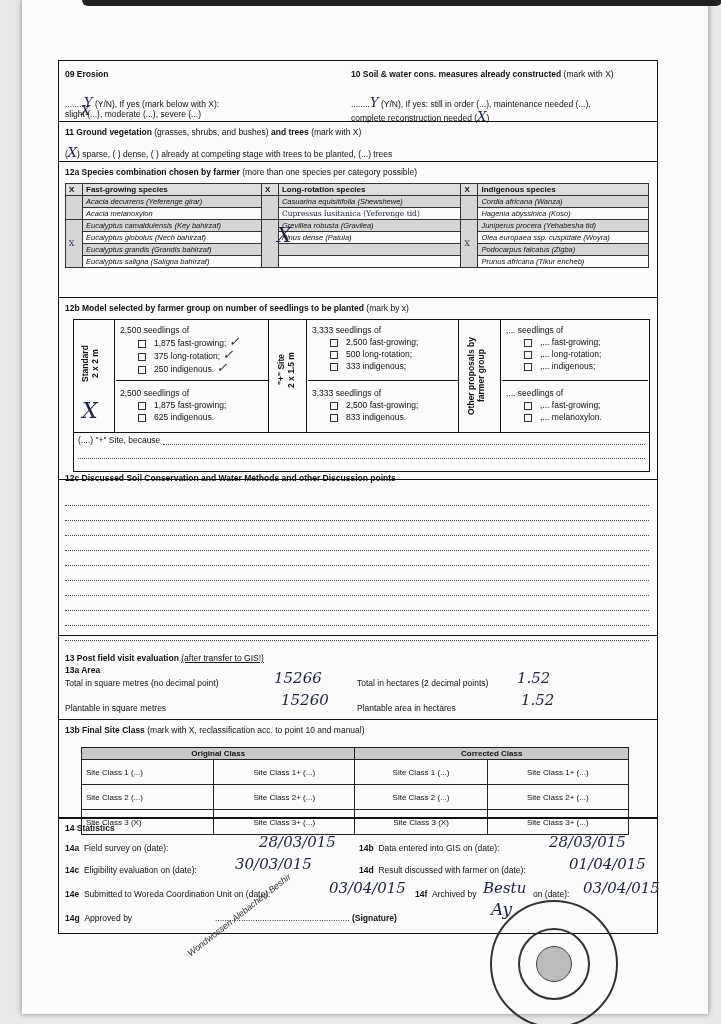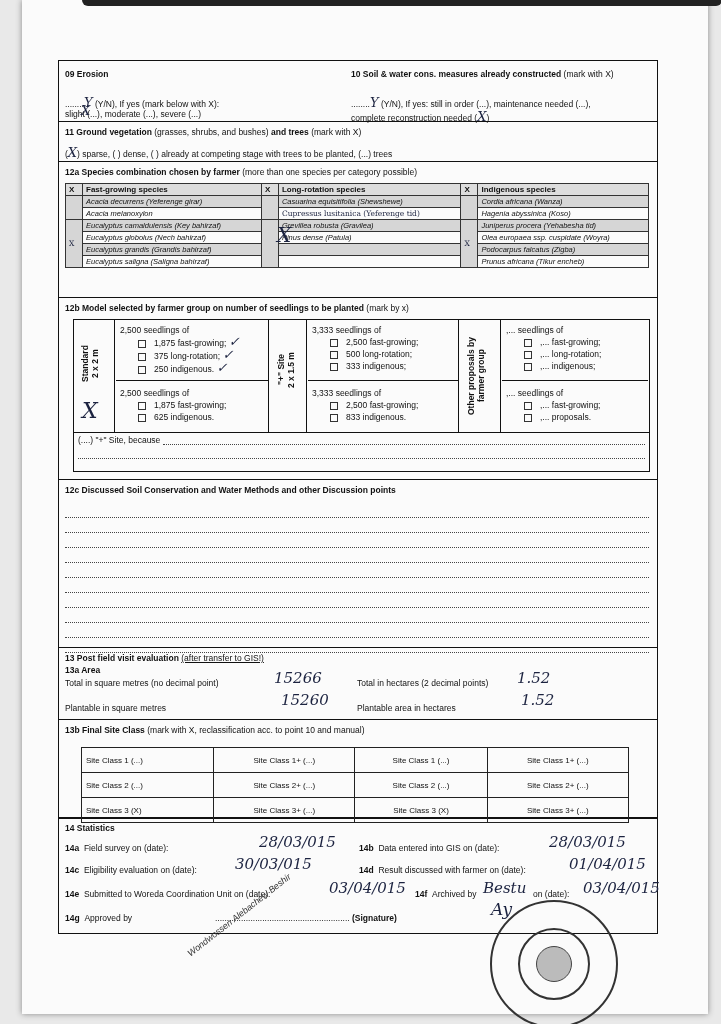--- a/index.html
+++ b/index.html
@@ -152,34 +152,34 @@
       <div class="abs" style="left:428px;top:0;width:146px;height:112px;">
         <div style="height:56px;border-bottom:1.5px solid #111;padding:4px 4px 0;line-height:12px;">
           <div>,... seedlings of</div>
           <div><span class="cb"></span><span>,... fast-growing;</span></div>
           <div><span class="cb"></span><span>,... long-rotation;</span></div>
           <div><span class="cb"></span><span>,... indigenous;</span></div>
         </div>
         <div style="padding:6px 4px 0;line-height:12px;">
           <div>,... seedlings of</div>
           <div><span class="cb"></span><span>,... fast-growing;</span></div>
-          <div><span class="cb"></span><span>,... proposals.</span></div>
+          <div><span class="cb"></span><span>,... melanoxylon.</span></div>
         </div>
       </div>
     </div>
     <div class="abs" style="left:14px;top:134px;width:575px;height:40px;border:1.5px solid #111;border-top:none;">
       <div style="display:flex;padding:4px 4px 0;">
           <span>(....) "+" Site, because</span>
           <div class="dots" style="flex:1;height:9px;margin-left:3px;"></div>
         </div>
       <div class="dots" style="margin:4px 4px 0;height:9px;"></div>
     </div>
   </div>
 
-  <div class="sec" style="top:418px;height:168px;">
+  <div class="sec" style="top:406px;height:168px;">
     <div class="abs b" style="left:6px;top:6px;">12c Discussed Soil Conservation and Water Methods and other Discussion points</div>
     <div class="abs" style="left:6px;top:24px;width:584px;">
       <div class="dots"></div>
         <div class="dots"></div>
         <div class="dots"></div>
         <div class="dots"></div>
         <div class="dots"></div>
       <div class="dots"></div>
         <div class="dots"></div>
         <div class="dots"></div>
@@ -198,20 +198,24 @@
     <div class="abs" style="left:6px;top:56px;">Plantable in square metres</div>
     <div class="abs hw" style="left:222px;top:44px;">15260</div>
     <div class="abs" style="left:298px;top:56px;">Plantable area in hectares</div>
     <div class="abs hw" style="left:462px;top:44px;">1.52</div>
 
     <div class="abs" style="left:0;top:72px;width:598px;border-top:1.5px solid #111;"></div>
     <div class="abs" style="left:6px;top:78px;"><span class="b">13b Final Site Class</span> <span>(mark with X, reclassification acc. to point 10 and manual)</span></div>
 
     <table class="sc abs" style="left:22px;top:100px;width:548px;">
       <tbody>
+          <tr>
+        <th colspan="2">Original Class</th>
+        <th colspan="2">Corrected Class</th>
+      </tr>
       <tr>
         <td>Site Class 1 (...)</td>
         <td style="text-align:center">Site Class 1+ (...)</td>
         <td style="text-align:center">Site Class 1 (...)</td>
         <td style="text-align:center">Site Class 1+ (...)</td>
       </tr>
       <tr>
         <td>Site Class 2 (...)</td>
         <td style="text-align:center">Site Class 2+ (...)</td>
         <td style="text-align:center">Site Class 2 (...)</td>

